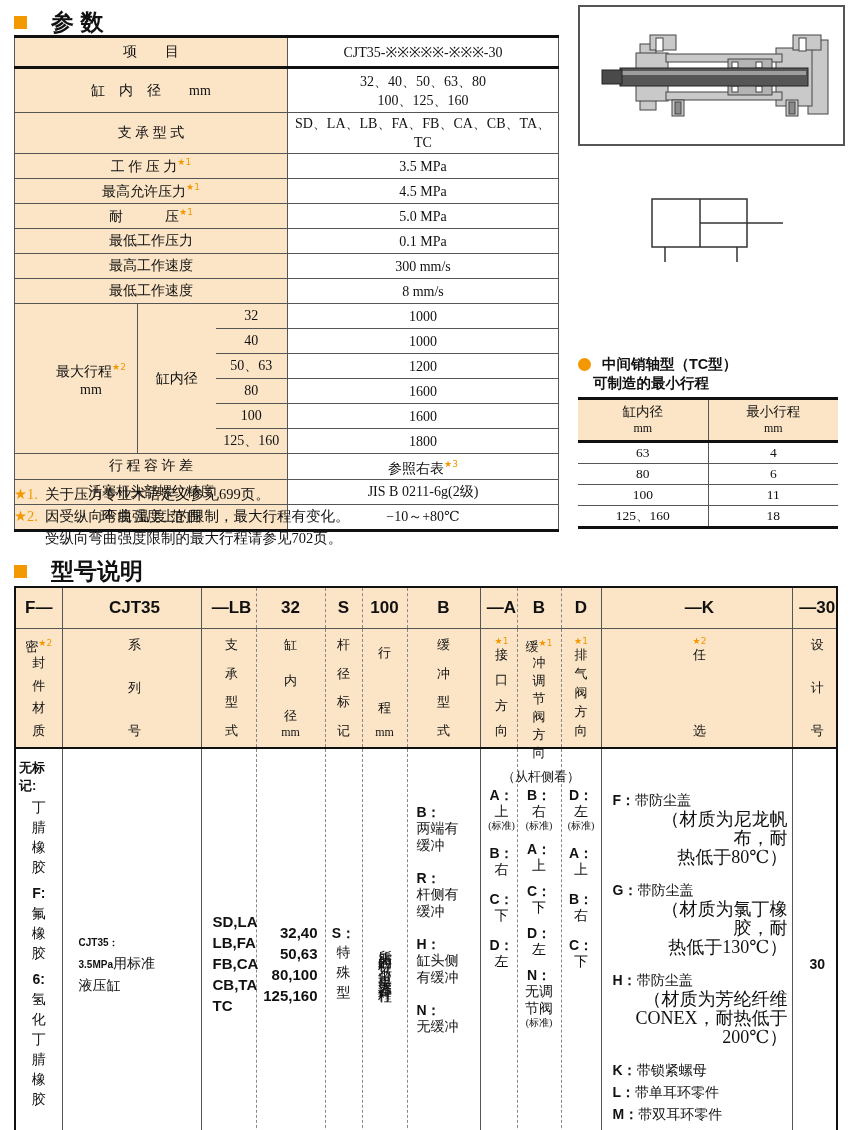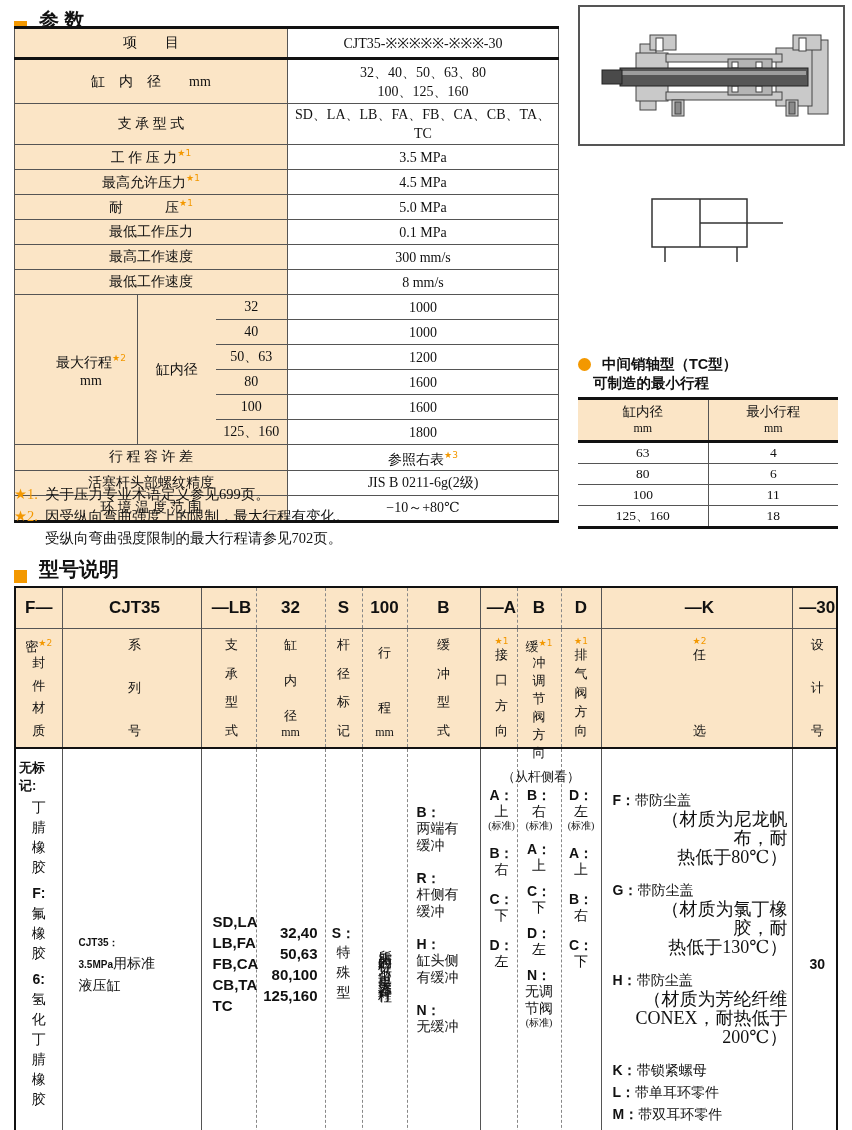--- a/index.html
+++ b/index.html
@@ -1,26 +1,26 @@
 <!DOCTYPE html>
 <html><head>
 <meta charset="utf-8">
 <style>
   html,body{margin:0;padding:0;background:#fff;}
   .page{position:relative;width:852px;height:1130px;background:#fff;overflow:hidden;
         font-family:"Liberation Serif","DejaVu Serif",serif;color:#111;}
-  .sec-title{position:absolute;display:flex;align-items:flex-end;gap:12px;
-        font-family:"Liberation Sans","DejaVu Sans",sans-serif;font-weight:bold;font-size:20px;}
+  .sec-title{position:absolute;display:flex;align-items:center;gap:24px;
+        font-family:"Liberation Sans","DejaVu Sans",sans-serif;font-weight:bold;font-size:23px;}
   .sq{width:13px;height:13px;background:#f39800;flex:0 0 auto;}
   sup.star, .dstar, .fn-marker{color:#f39800;}
   sup.star{font-size:9px;font-family:"DejaVu Sans",sans-serif;}
   sup.star:empty{display:none;}
 
   
-  #params-table{position:absolute;left:14px;top:26px;width:544px;border-collapse:collapse;
+  #params-table{position:absolute;left:14px;top:35px;width:544px;border-collapse:collapse;
         table-layout:fixed;border-left:1px solid #555;border-right:1px solid #555;
         border-top:3px solid #111;border-bottom:3px solid #111;}
   #params-table td{border-top:1px solid #555;font-size:14px;text-align:center;padding:1px 2px;}
   #params-table tr.hd td{border-bottom:3px solid #111;height:26px;}
   #params-table td.lab{background:#fbe5c6;}
   #params-table td.val{background:#fff;border-left:1px solid #555;white-space:pre-line;line-height:19px;}
   #params-table tr.r-bore td{height:41px;}
   #params-table tr.r-n td{height:22px;}
   #params-table td.stroke-lab{line-height:19px;}
 

